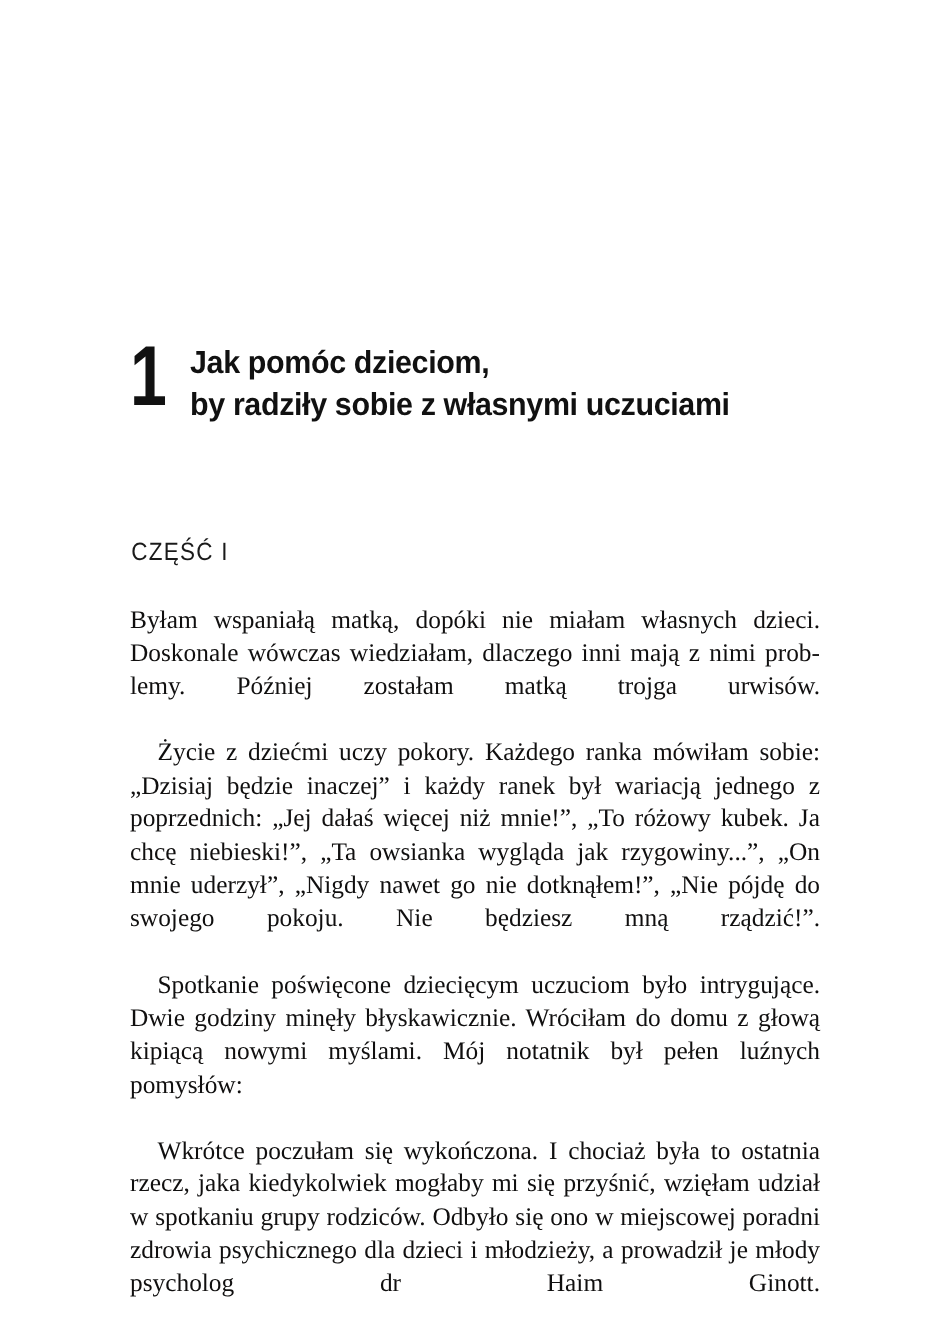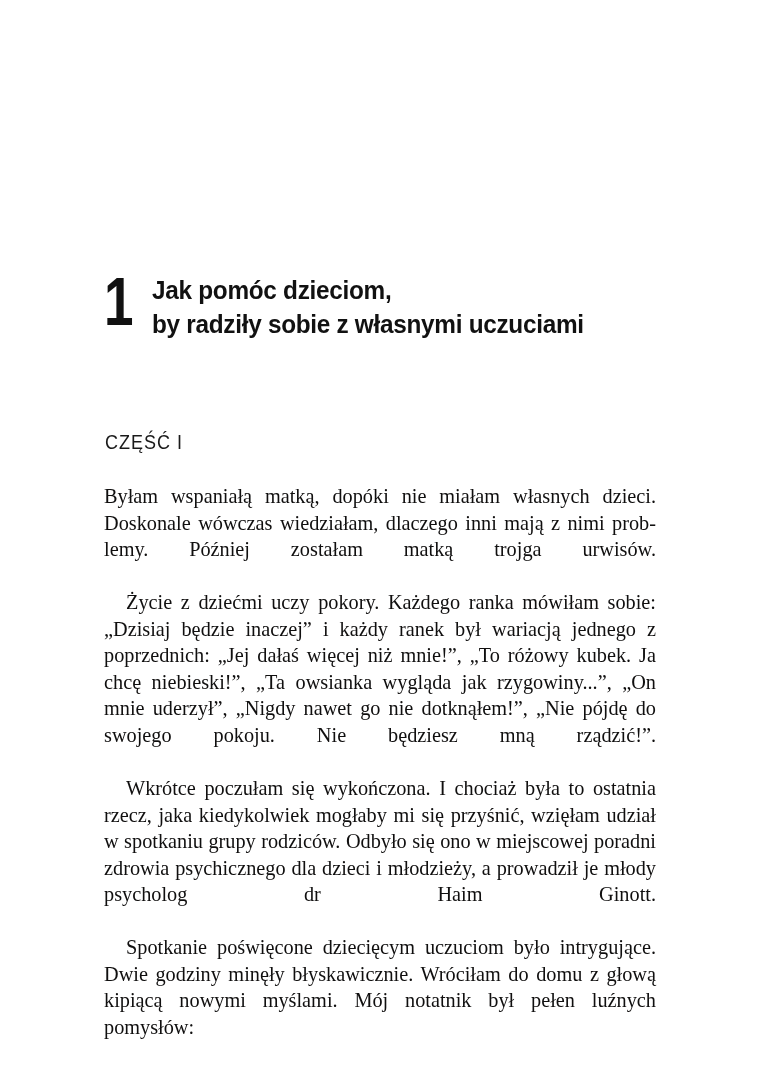--- a/index.html
+++ b/index.html
@@ -119,17 +119,17 @@
       <span class="title-line">Jak pomóc dzieciom,</span>
       <span class="title-line">by radziły sobie z własnymi uczuciami</span>
     </div>
   </div>
 
   <div class="part-label">CZĘŚĆ I</div>
 
   <div class="body-copy">
     <p>Byłam wspaniałą matką, dopóki nie miałam własnych dzieci. Doskonale wówczas wiedziałam, dlaczego inni mają z nimi prob­lemy. Później zostałam matką trojga urwisów.</p>
     <p>Życie z dziećmi uczy pokory. Każdego ranka mówiłam sobie: „Dzisiaj będzie inaczej” i każdy ranek był wariacją jednego z poprzednich: „Jej dałaś więcej niż mnie!”, „To różowy kubek. Ja chcę niebieski!”, „Ta owsianka wygląda jak rzygowiny...”, „On mnie uderzył”, „Nigdy nawet go nie dotknąłem!”, „Nie pójdę do swojego pokoju. Nie będziesz mną rządzić!”.</p>
+    <p>Spotkanie poświęcone dziecięcym uczuciom było intrygu­jące. Dwie godziny minęły błyskawicznie. Wróciłam do domu z głową kipiącą nowymi myślami. Mój notatnik był pełen luź­nych pomysłów:</p>
     <p>Wkrótce poczułam się wykończona. I chociaż była to ostat­nia rzecz, jaka kiedykolwiek mogłaby mi się przyśnić, wzięłam udział w spotkaniu grupy rodziców. Odbyło się ono w miejscowej poradni zdrowia psychicznego dla dzieci i młodzieży, a prowa­dził je młody psycholog dr Haim Ginott.</p>
-    <p>Spotkanie poświęcone dziecięcym uczuciom było intrygu­jące. Dwie godziny minęły błyskawicznie. Wróciłam do domu z głową kipiącą nowymi myślami. Mój notatnik był pełen luź­nych pomysłów:</p>
   </div>
 
 </div>
 
 </body></html>

